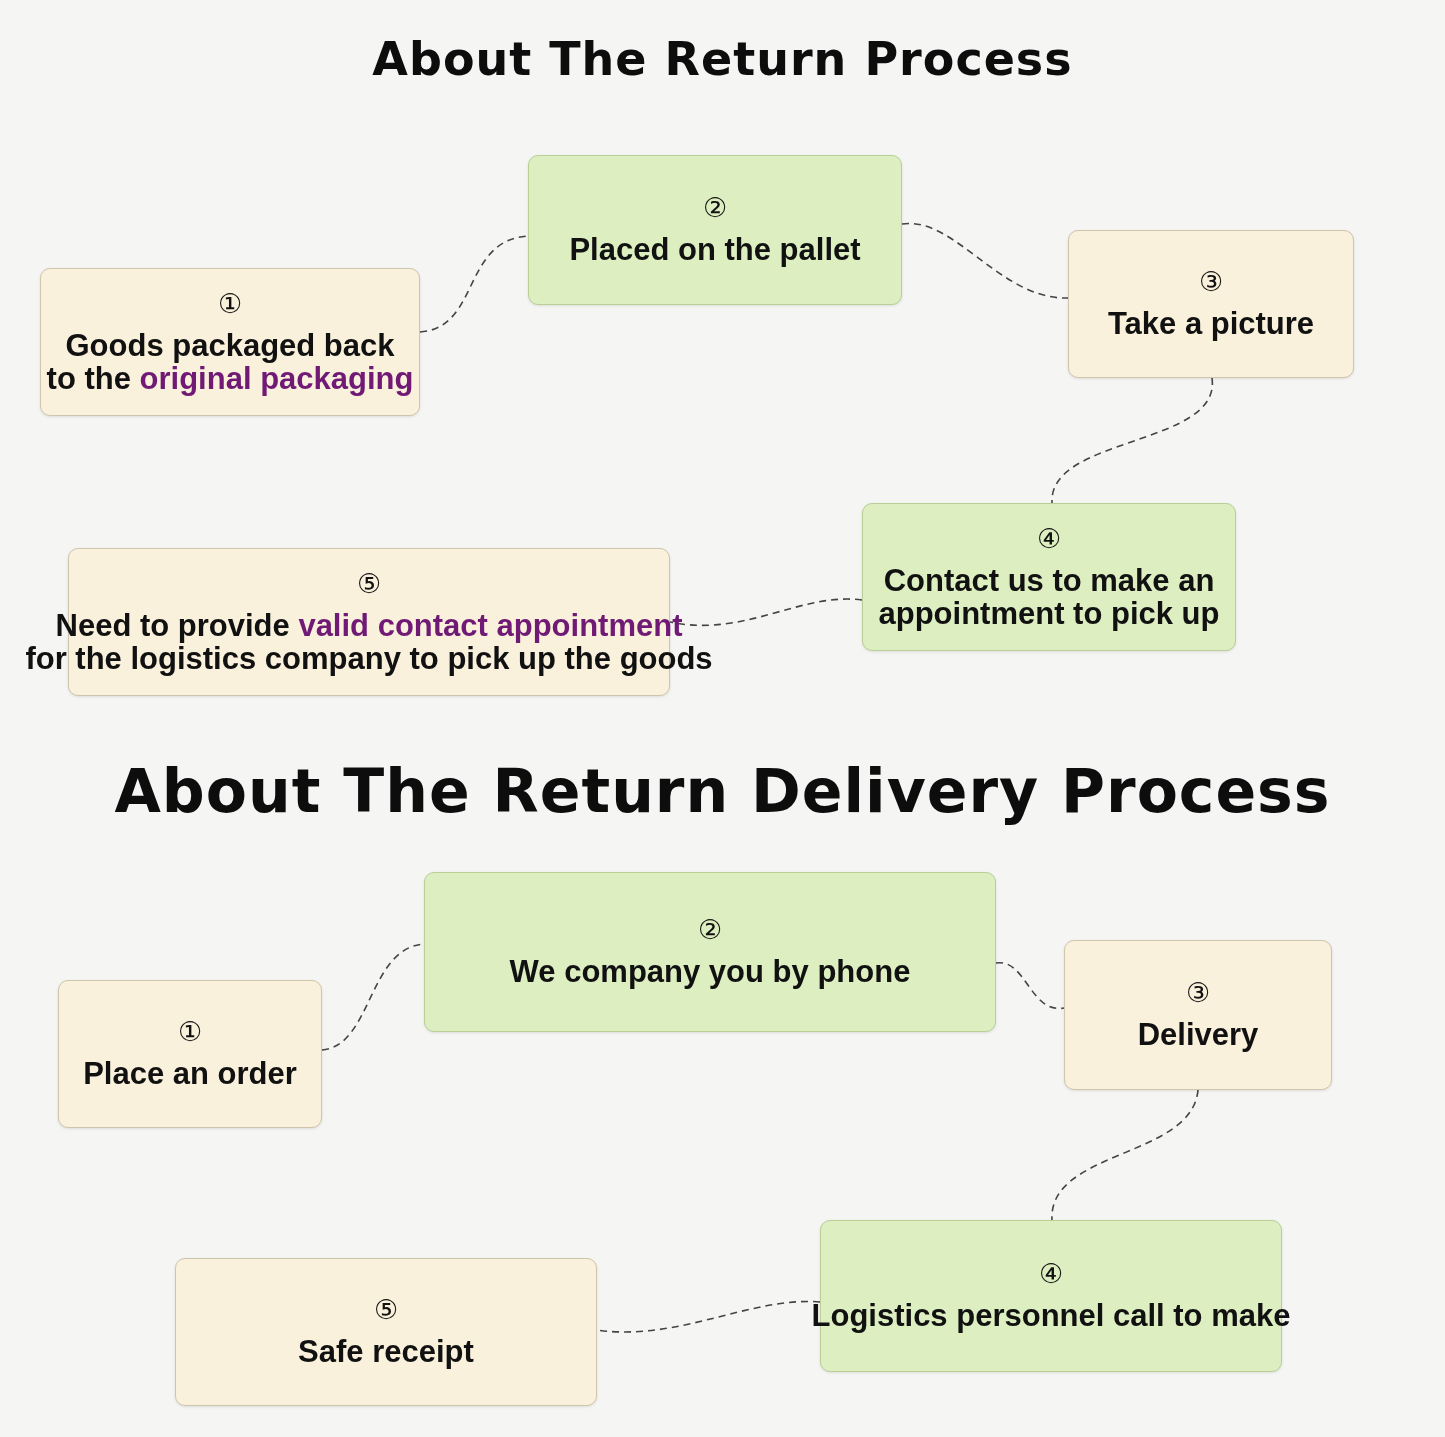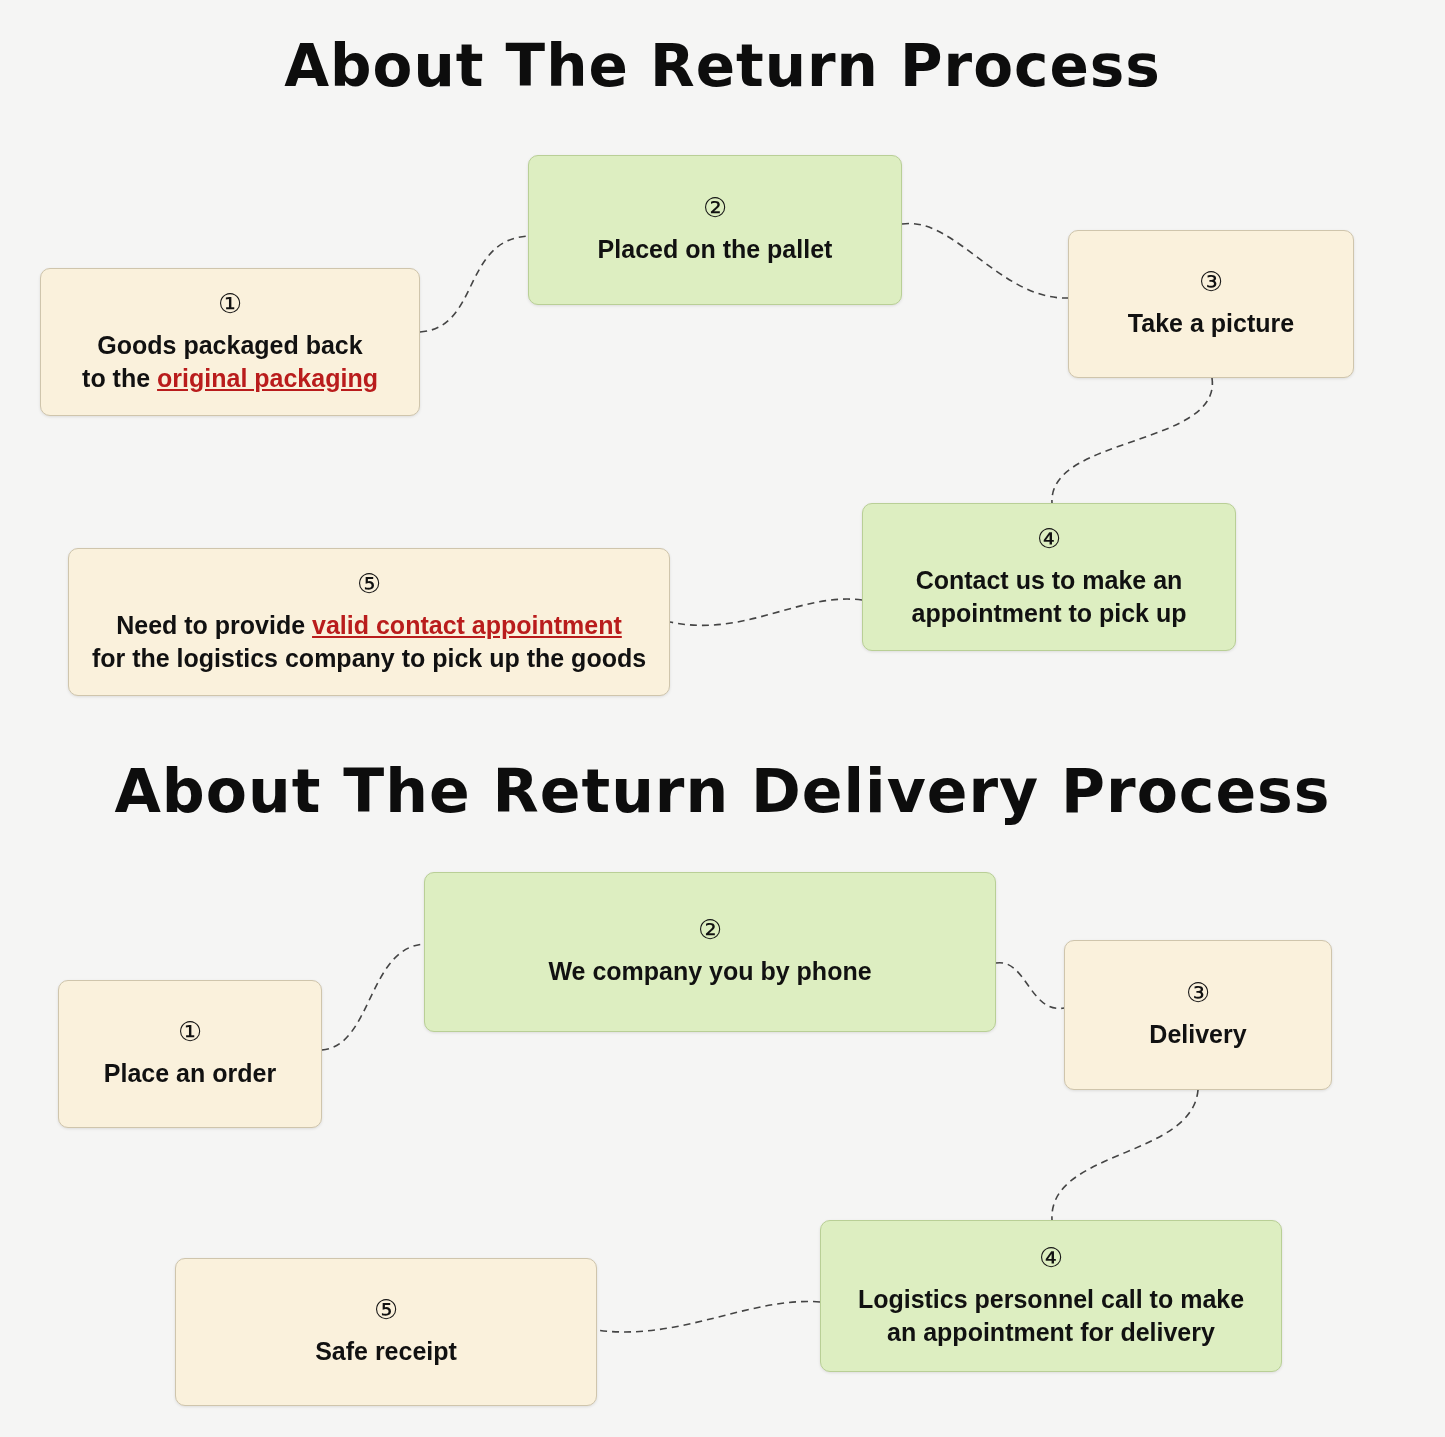--- a/index.html
+++ b/index.html
@@ -32,21 +32,21 @@
     left: 0;
     width: 100%;
     margin: 0;
     text-align: center;
     font-family: "DejaVu Sans", "Liberation Sans", sans-serif;
     font-weight: 900;
     color: #0d0d0d;
     letter-spacing: 1px;
     white-space: nowrap;
   }
-  .title.t1 { top: 32px; font-size: 58px; }
+  .title.t1 { top: 32px; font-size: 46px; }
   .title.t2 { top: 756px; font-size: 60px; }
   .box {
     position: absolute;
     box-sizing: border-box;
     border-radius: 10px;
     display: flex;
     flex-direction: column;
     align-items: center;
     justify-content: center;
     padding: 10px 8px;
@@ -62,28 +62,28 @@
   }
   .num {
     font-family: "DejaVu Sans", sans-serif;
     font-size: 27px;
     font-weight: 400;
     color: #111111;
     margin-bottom: 12px;
     line-height: 1;
   }
   .line {
-    font-size: 25px;
+    font-size: 31px;
     font-weight: 700;
     color: #111111;
     line-height: 33px;
     white-space: nowrap;
     text-align: left;
   }
-  .red { color: #b91c1c; text-decoration: underline; }
+  .red { color: #701a75; }
 </style>
 </head>
 <body>
 
 <div class="canvas">
 
   <svg class="connectors" viewBox="0 0 1445 1437" xmlns="http://www.w3.org/2000/svg">
     <path d="M420,332 C480,328 462,240 528,236"></path>
     <path d="M902,224 C955,216 1000,300 1068,298"></path>
     <path d="M1212,378 C1222,446 1048,436 1052,503"></path>
@@ -161,23 +161,20 @@
     <div class="line">
       <span>Delivery</span>
     </div>
   </div>
 
   <div class="box green" style="left:820px; top:1220px; width:462px; height:152px;">
     <div class="num">④</div>
     <div class="line">
       <span>Logistics personnel call to make</span>
     </div>
-    <div class="line">
-      <span>an appointment for delivery</span>
-    </div>
   </div>
 
   <div class="box cream" style="left:175px; top:1258px; width:422px; height:148px;">
     <div class="num">⑤</div>
     <div class="line">
       <span>Safe receipt</span>
     </div>
   </div>
 
 </div>

